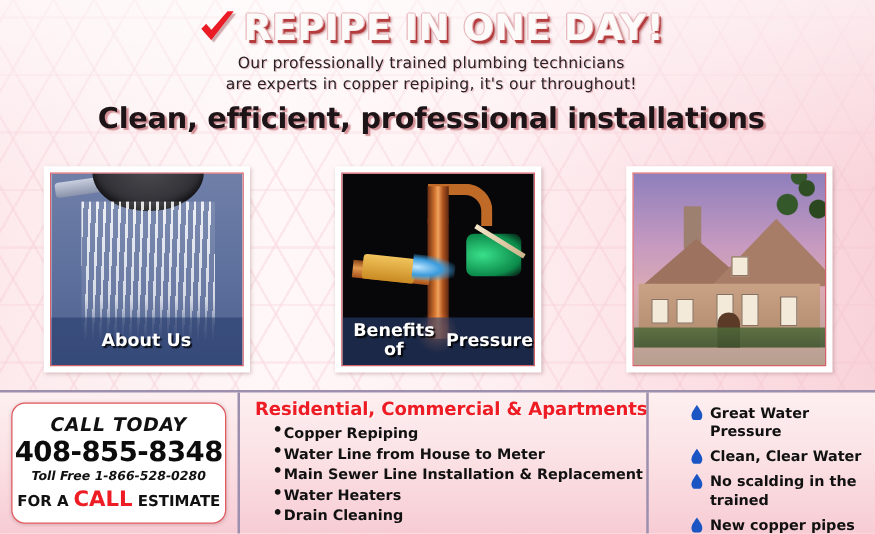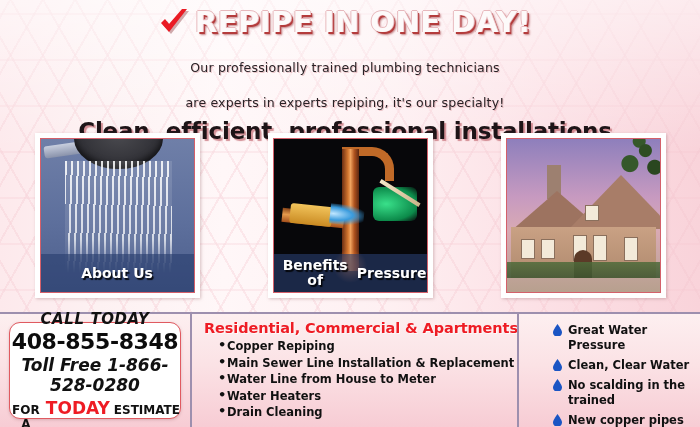--- a/index.html
+++ b/index.html
@@ -50,21 +50,21 @@
     text-shadow:
        1px 0 0 #e7b9bd,
       -1px 0 0 #e7b9bd,
        0 -1px 0 #e7b9bd,
        2px 2px 0px #b43c3c,
        3px 3px 2px rgba(150,40,45,.55);
     white-space:nowrap;
   }
 
   .sub {
-    margin-top:21px;
+    margin-top:3px;
     font-size:12.5px; font-weight:400; line-height:14px;
     color:#2a2226;
     font-family:"DejaVu Sans", sans-serif;
     letter-spacing:.2px;
     text-shadow:1px 1px 0 rgba(215,150,155,.5);
   }
 
   .tagline {
     margin-top:8px;
     font-size:23px; font-weight:700; letter-spacing:-.2px;
@@ -241,21 +241,21 @@
   }
   .call-today {
     font-size:15px; font-weight:700; font-style:italic; letter-spacing:.6px;
     color:#111; font-family:"DejaVu Sans", sans-serif;
   }
   .phone {
     font-size:22px; font-weight:700; letter-spacing:-.4px; color:#0c0c0c;
     margin-top:1px; font-family:"DejaVu Sans", sans-serif;
   }
   .tollfree {
-    font-size:17px; font-weight:700; font-style:italic; color:#111; margin-top:1px;
+    font-size:10px; font-weight:700; font-style:italic; color:#111; margin-top:1px;
     font-family:"DejaVu Sans", sans-serif;
   }
   .estimate {
     margin-top:3px; font-size:12px; font-weight:700; color:#111;
     display:flex; align-items:baseline; gap:4px;
     font-family:"DejaVu Sans", sans-serif;
   }
   .estimate .free { color:#ee1c24; font-size:17px; font-weight:700; }
 
   
@@ -298,21 +298,21 @@
   <div class="header">
     <div class="headline-row">
       <span class="check">
         <svg viewBox="0 0 30 28" width="30" height="28">
           <path d="M2 15 L10 24 L28 1 L23 1 L10 16 L6 11 Z" fill="#ea1b24"></path>
         </svg>
       </span>
       <span class="headline">REPIPE IN ONE DAY!</span>
     </div>
     <div class="sub">Our professionally trained plumbing technicians</div>
-    <div class="sub">are experts in experts repiping, it's our specialty!</div>
+    <div class="sub">are experts in copper repiping, it's our throughout!</div>
     <div class="tagline">Clean, efficient, professional installations</div>
   </div>
 
   <div class="cards">
 
     <div class="card">
       <div class="card-inner">
         <div class="art-shower">
           <div class="arm"></div>
           <div class="head"></div>
@@ -372,32 +372,32 @@
       <div class="vdiv v1"></div>
       <div class="vdiv v2"></div>
 
       <div class="contact-wrap">
         <div class="contact">
           <div class="call-today">CALL TODAY</div>
           <div class="phone">408-855-8348</div>
           <div class="tollfree">Toll Free 1-866-528-0280</div>
           <div class="estimate">
             <span>FOR A</span>
-            <span class="free">TODAY</span>
+            <span class="free">CALL</span>
             <span>ESTIMATE</span>
           </div>
         </div>
       </div>
 
       <div class="services">
         <h3>Residential, Commercial &amp; Apartments</h3>
         <ul>
           <li>Copper Repiping</li>
+          <li>Water Line from House to Meter</li>
           <li>Main Sewer Line Installation &amp; Replacement</li>
-          <li>Water Line from House to Meter</li>
           <li>Water Heaters</li>
           <li>Drain Cleaning</li>
         </ul>
       </div>
 
       <div class="benefits">
         <ul>
           <li>
             <span class="drop">
               <svg viewBox="0 0 9 12" width="9" height="12">

